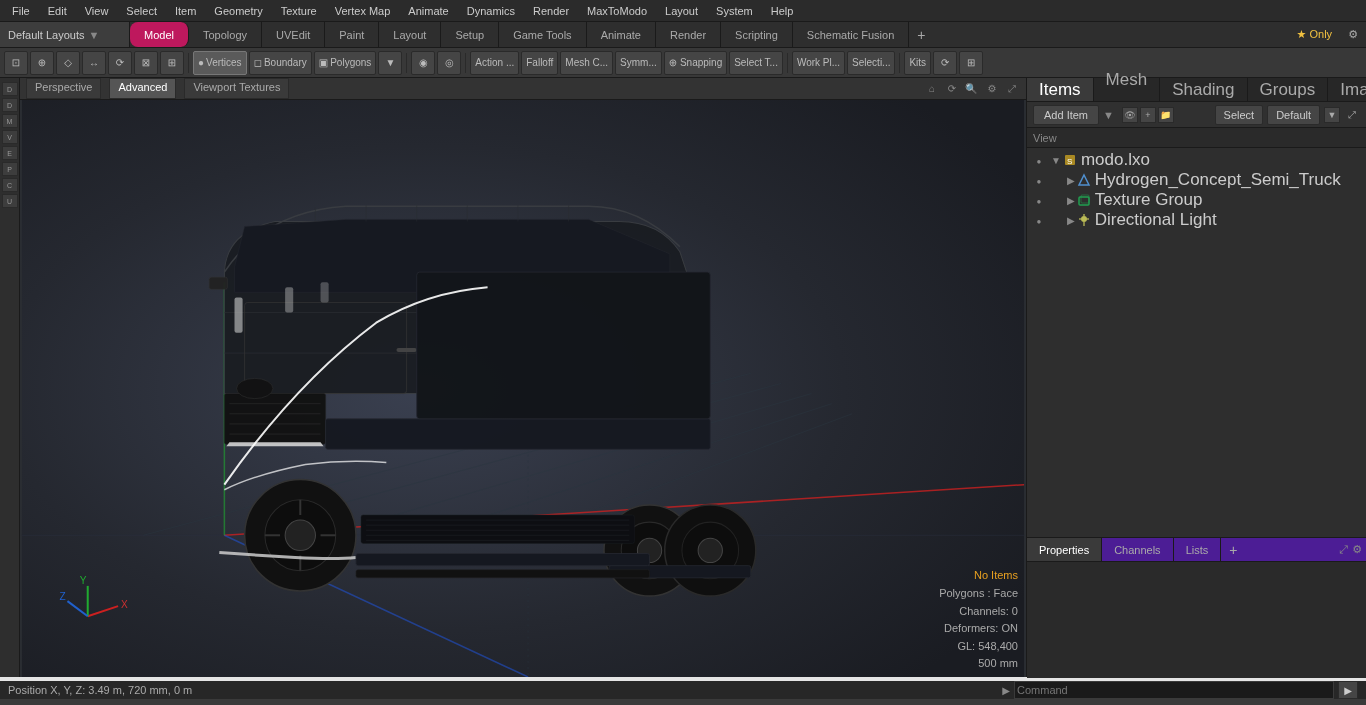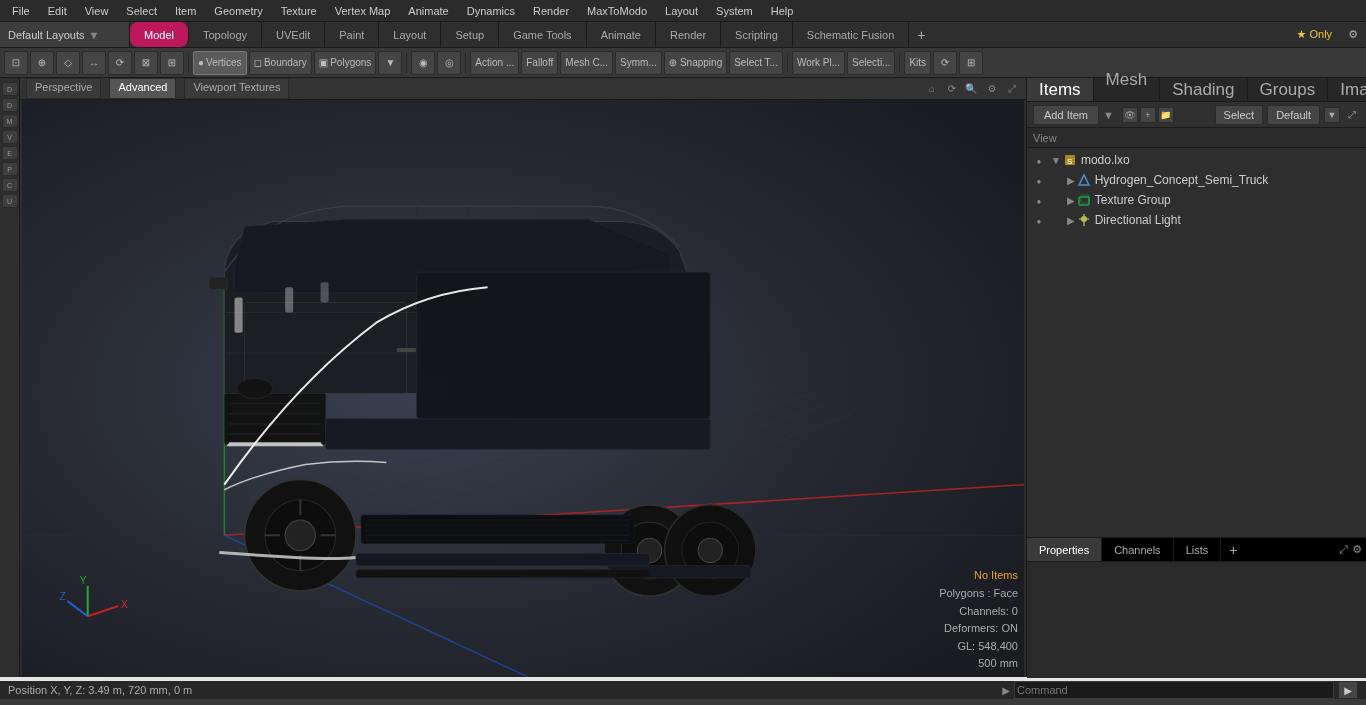--- a/index.html
+++ b/index.html
@@ -67,25 +67,25 @@
     #items-col-header { display: flex; align-items: center; height: 20px; background: #2a2a2a; border-bottom: 1px solid #1a1a1a; padding: 0 6px; }
     .col-header { font-size: 11px; color: #888; }
 
     
     #items-list { flex: 1; overflow-y: auto; padding: 2px 0; }
     .item-row { display: flex; align-items: center; height: 20px; padding: 0 4px; cursor: pointer; }
     .item-eye { width: 16px; height: 16px; display: flex; align-items: center; justify-content: center; color: #888; font-size: 10px; cursor: pointer; }
     .item-indent { display: inline-block; }
     .item-arrow { color: #888; font-size: 10px; cursor: pointer; margin-right: 2px; }
     .item-icon { width: 14px; height: 14px; margin-right: 4px; }
-    .item-name { font-size: 12px; color: #ccc; }
+    .item-name { font-size: 17px; color: #ccc; }
 
     
     #properties-panel { height: 140px; border-top: 1px solid #1a1a1a; background: #2e2e2e; }
-    #props-tabs { display: flex; height: 24px; background: #000000; border-bottom: 1px solid #1a1a1a; }
+    #props-tabs { display: flex; height: 24px; background: #4c1d95; border-bottom: 1px solid #1a1a1a; }
     .props-tab { padding: 0 12px; display: flex; align-items: center; font-size: 11px; color: #aaa; cursor: pointer; border-right: 1px solid #1a1a1a; }
     .props-tab.active { background: #3a3a3a; color: #fff; }
     #props-add { padding: 0 8px; color: #aaa; cursor: pointer; font-size: 14px; display: flex; align-items: center; }
     #props-icons { margin-left: auto; display: flex; align-items: center; padding-right: 4px; gap: 4px; }
     .props-icon { color: #888; font-size: 11px; cursor: pointer; }
 
     
     #status-bar { display: flex; align-items: center; height: 22px; background: #272727; border-top: 4px solid #e5e5e5; padding: 0 8px; }
     #position-text { font-size: 11px; color: #aaa; flex: 0 0 auto; }
     #command-area { flex: 1; display: flex; align-items: center; justify-content: flex-end; gap: 4px; }

